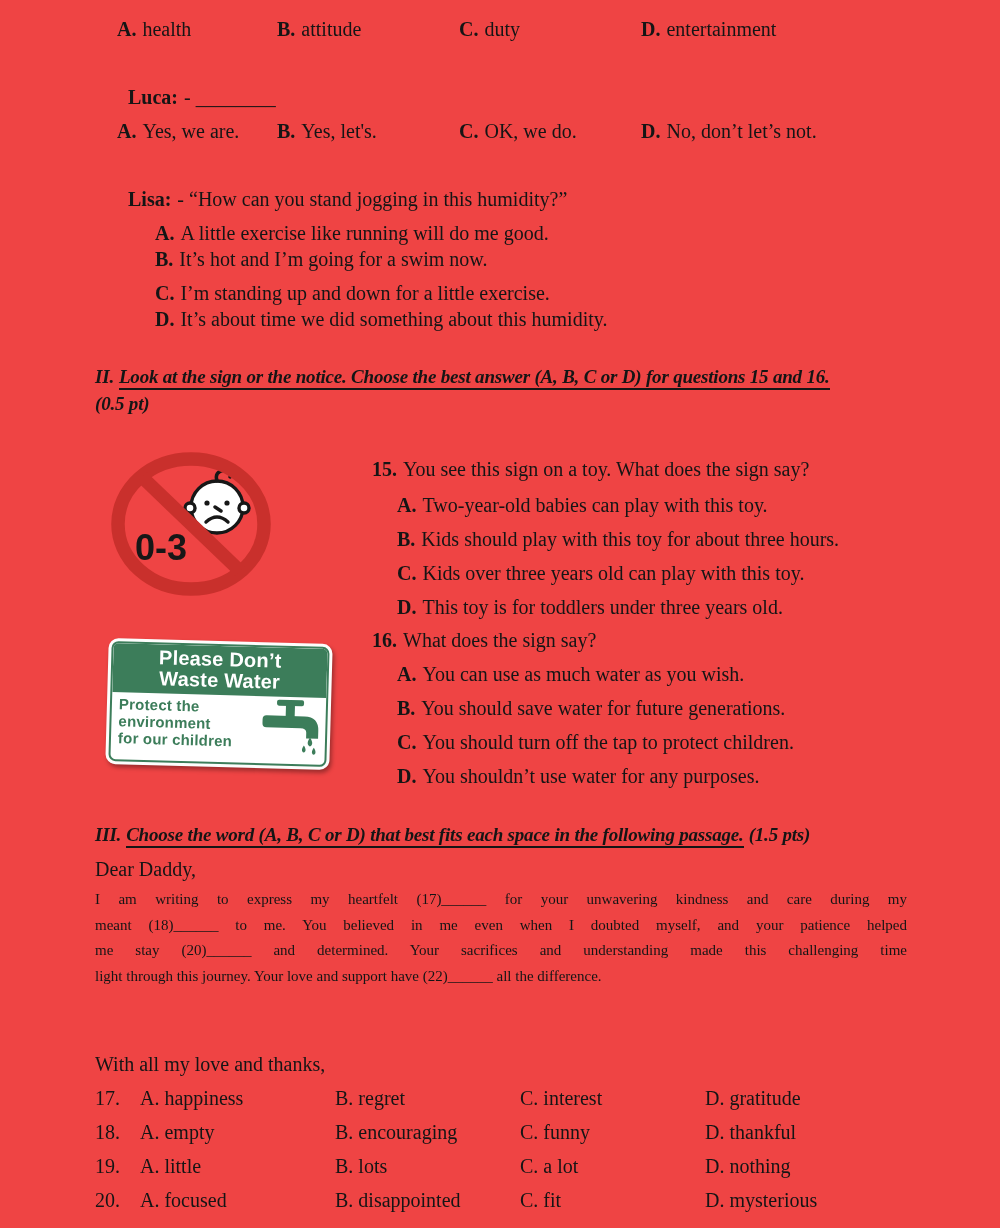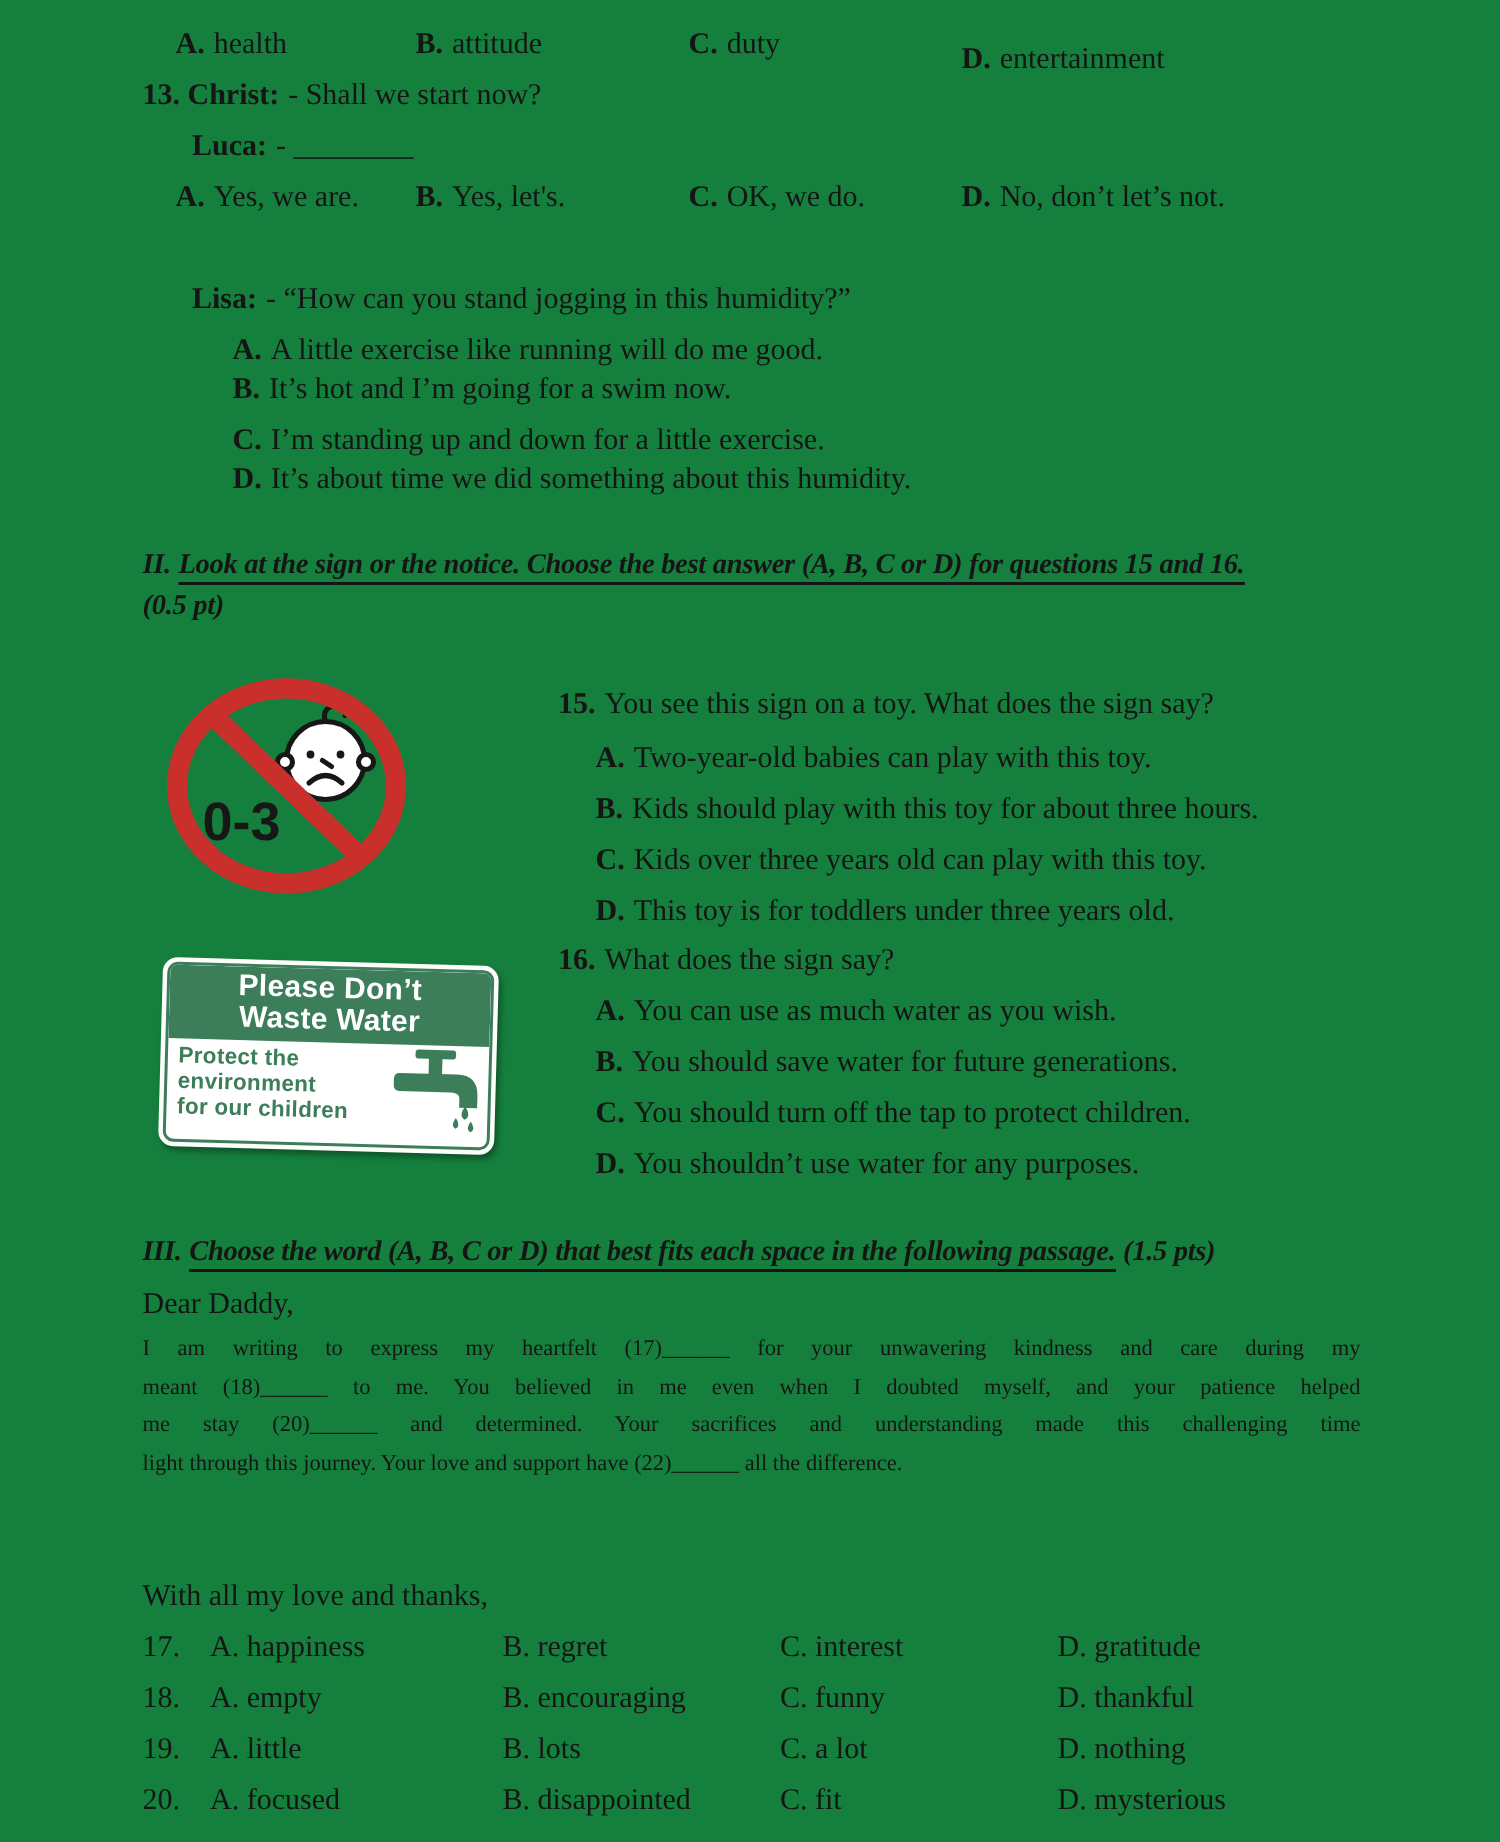--- a/index.html
+++ b/index.html
@@ -1,17 +1,17 @@
 <!DOCTYPE html>
 <html><head>
 <meta charset="utf-8">
 <style>
   html,body{margin:0;padding:0;background:#ffffff;}
   .page{
-    position:relative;width:1000px;height:1228px;background:#15803d;
+    position:relative;width:1000px;height:1228px;background:#ef4444;
     font-family:"Liberation Serif", serif;font-size:20px;color:#151515;overflow:hidden;
   }
   .t{position:absolute;white-space:nowrap;}
   .lbl{font-weight:bold;margin-right:6px;}
   .opt b{margin-right:6px;}
   .head{font-style:italic;font-weight:bold;font-size:19px;letter-spacing:-0.2px;}
   .head .num{margin-right:5px;}
   .head .u{border-bottom:2px solid #151515;padding-bottom:1px;}
   .passage{position:absolute;left:95px;top:891px;width:812px;font-size:15px;}
   .pline{height:25.7px;text-align:justify;text-align-last:justify;}
@@ -38,23 +38,22 @@
   .wsign-body svg{position:absolute;right:3px;top:2px;}
 </style>
 </head>
 <body>
 
 <div class="page">
 
   <span class="t opt" style="left:117px;top:18px"><b>A.</b><span>health</span></span>
   <span class="t opt" style="left:277px;top:18px"><b>B.</b><span>attitude</span></span>
   <span class="t opt" style="left:459px;top:18px"><b>C.</b><span>duty</span></span>
-  <span class="t opt" style="left:641px;top:28px"><b>D.</b><span>entertainment</span></span>
+  <span class="t opt" style="left:641px;top:18px"><b>D.</b><span>entertainment</span></span>
 
-  <span class="t" style="left:95px;top:52px"><span class="lbl">13. Christ:</span><span>- Shall we start now?</span></span>
   <span class="t" style="left:128px;top:86px"><span class="lbl">Luca:</span><span>- ________</span></span>
   <span class="t opt" style="left:117px;top:120px"><b>A.</b><span>Yes, we are.</span></span>
   <span class="t opt" style="left:277px;top:120px"><b>B.</b><span>Yes, let's.</span></span>
   <span class="t opt" style="left:459px;top:120px"><b>C.</b><span>OK, we do.</span></span>
   <span class="t opt" style="left:641px;top:120px"><b>D.</b><span>No, don’t let’s not.</span></span>
 
   <span class="t" style="left:128px;top:188px"><span class="lbl">Lisa:</span><span>- “How can you stand jogging in this humidity?”</span></span>
   <span class="t opt" style="left:155px;top:222px"><b>A.</b><span>A little exercise like running will do me good.</span></span>
   <span class="t opt" style="left:155px;top:248px"><b>B.</b><span>It’s hot and I’m going for a swim now.</span></span>
   <span class="t opt" style="left:155px;top:282px"><b>C.</b><span>I’m standing up and down for a little exercise.</span></span>

